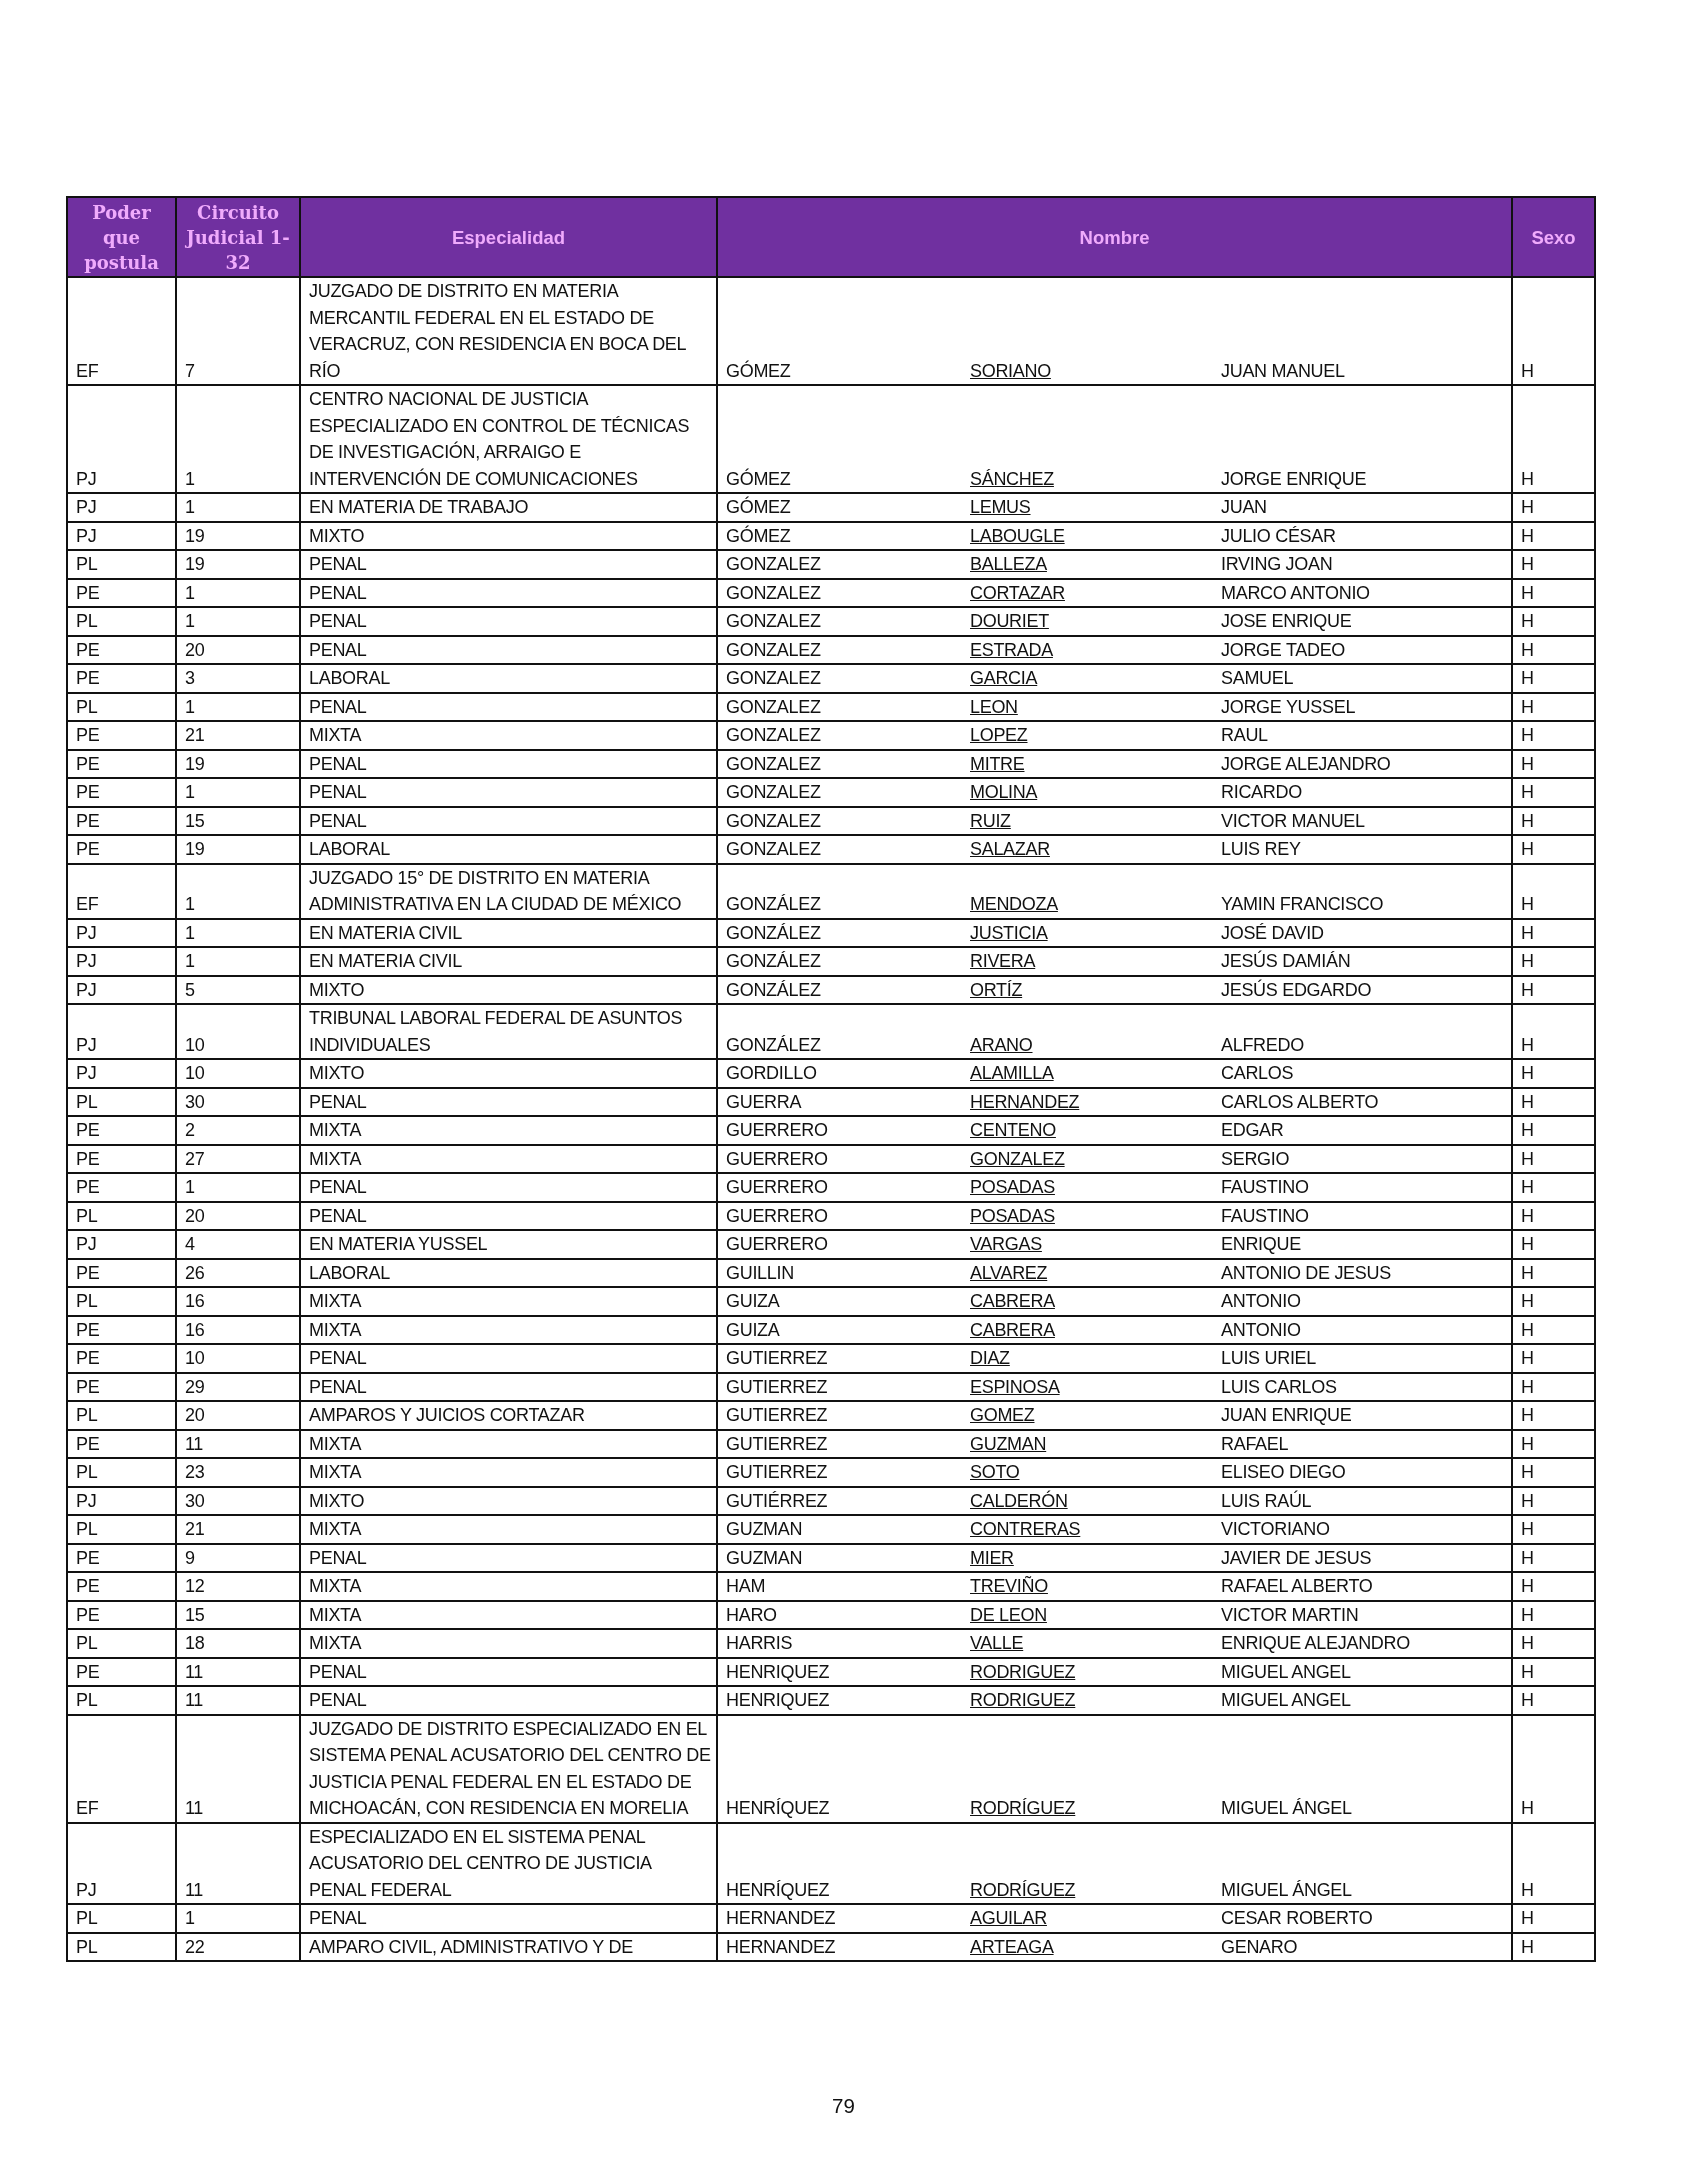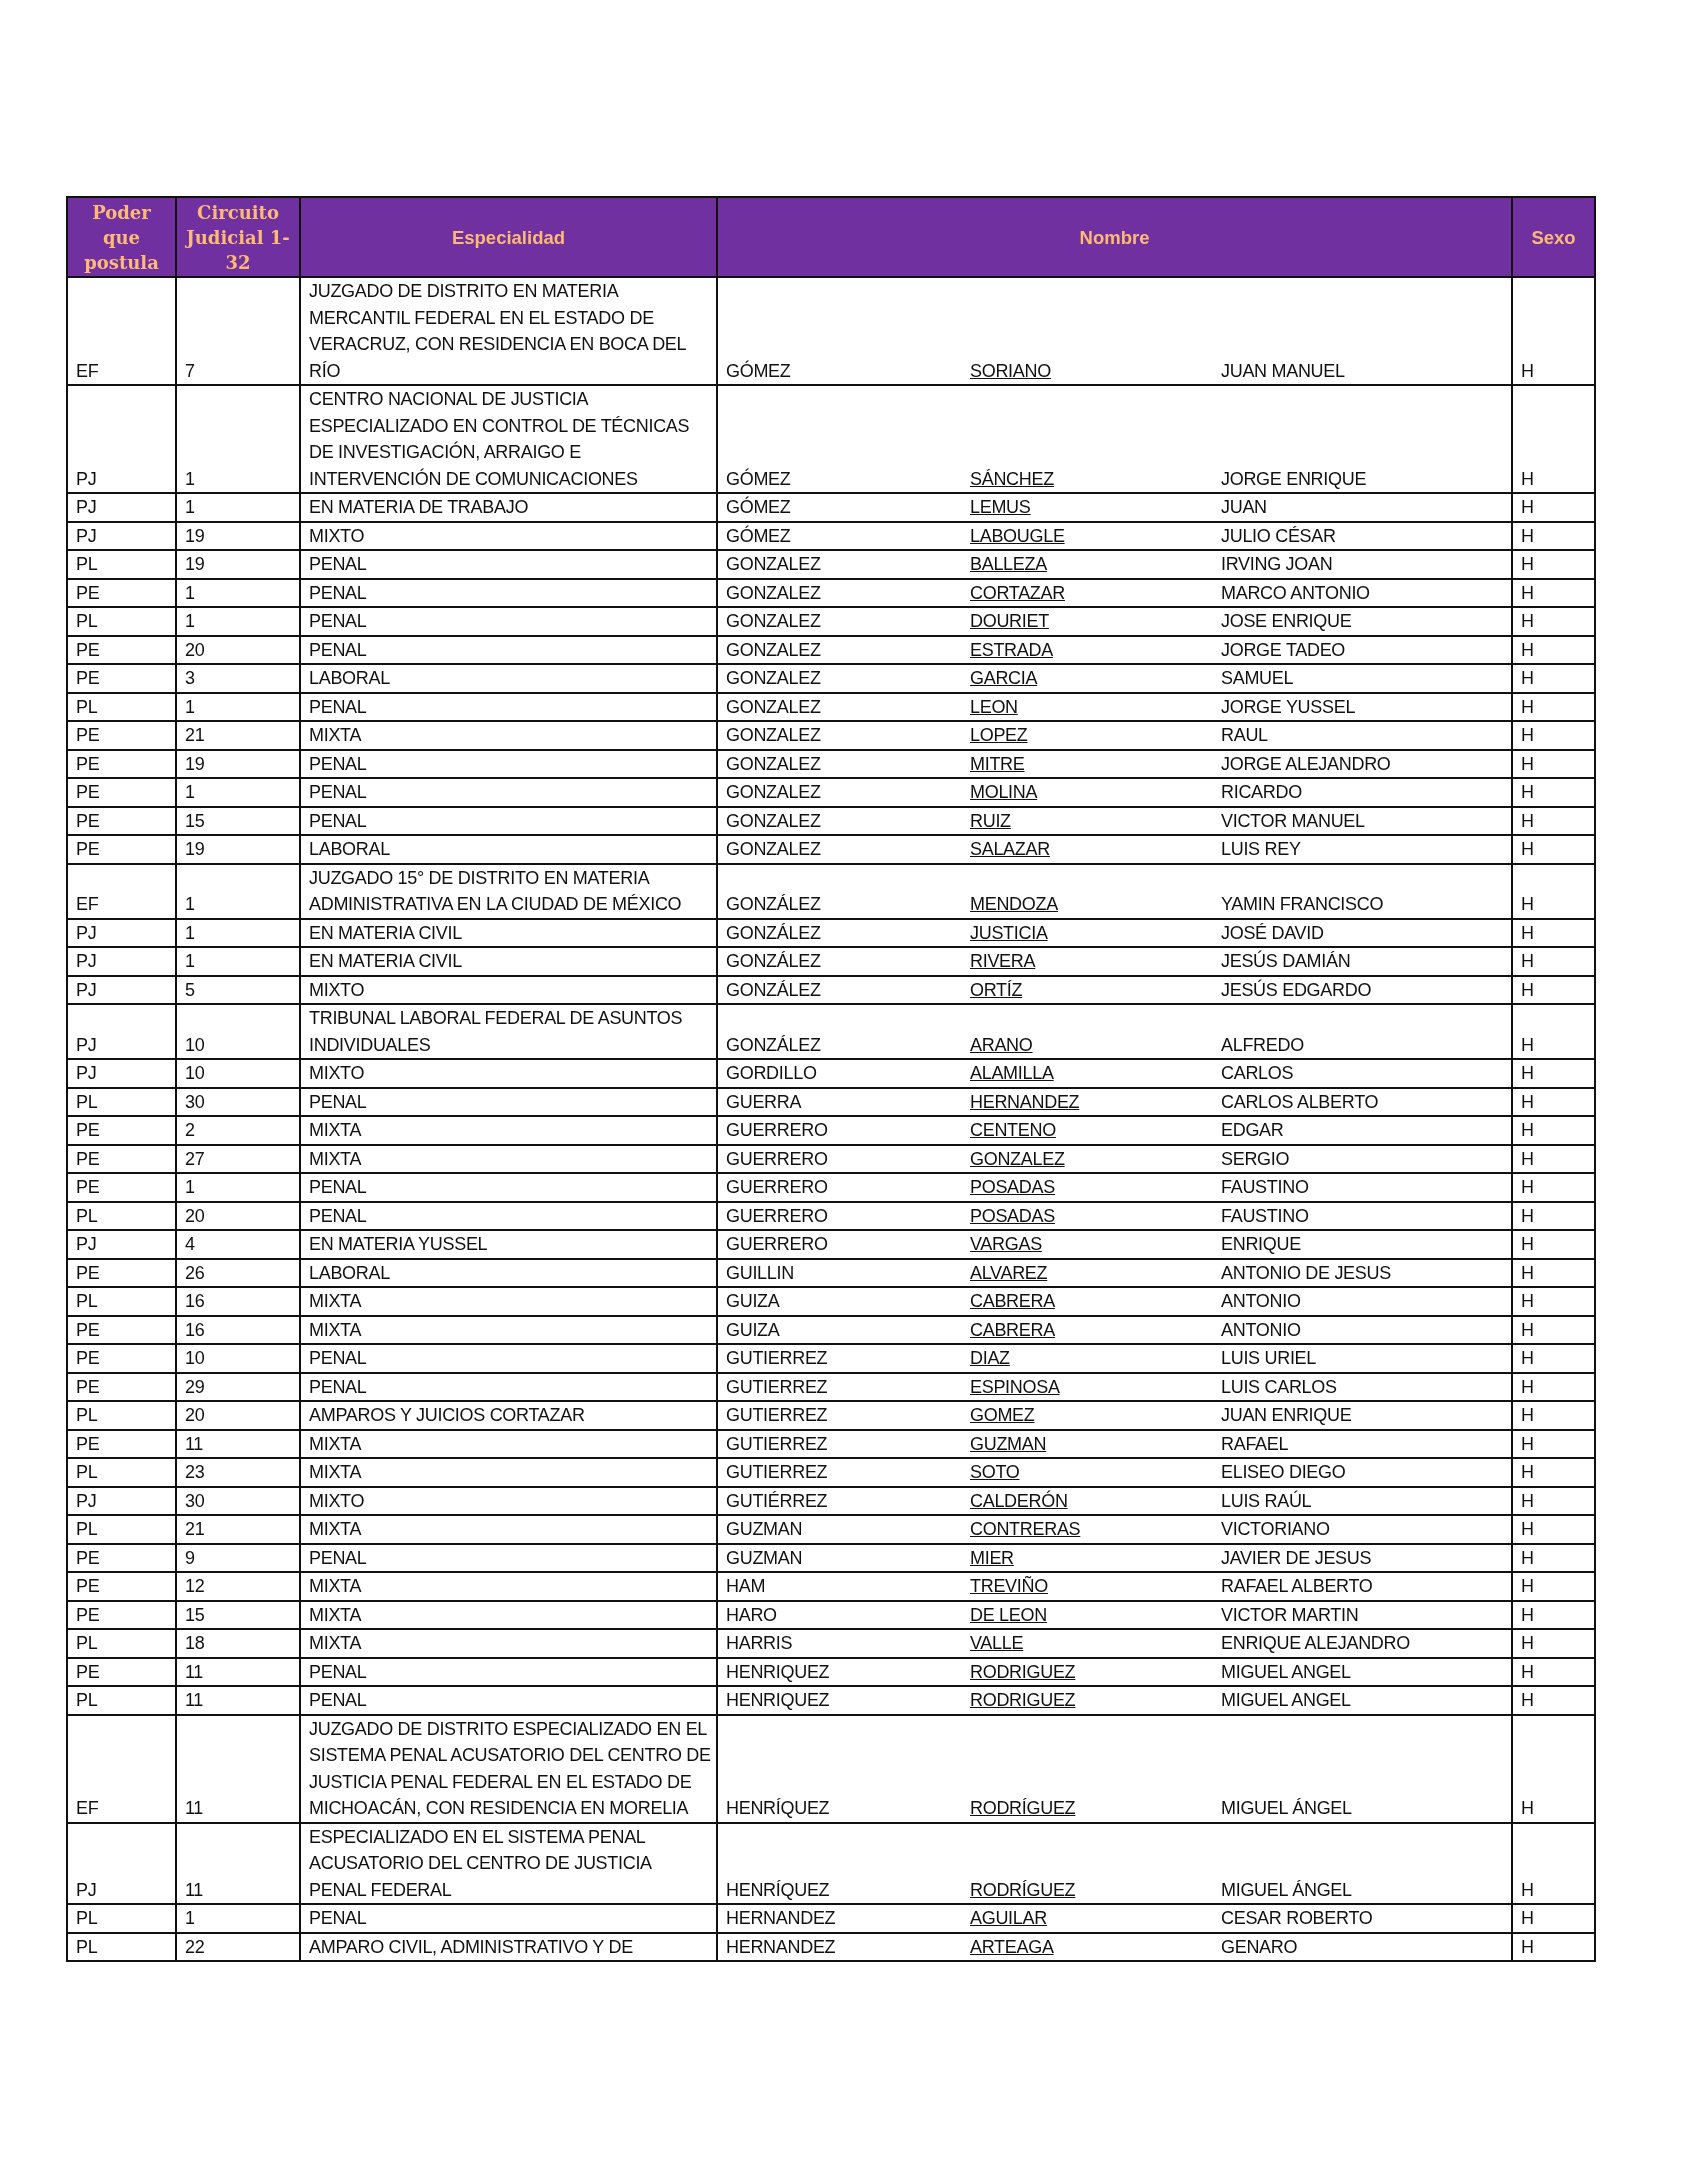--- a/index.html
+++ b/index.html
@@ -6,21 +6,21 @@
   body { width: 1687px; height: 2183px; position: relative; overflow: hidden; }
   .page { position: absolute; left: 0; top: 0; width: 1687px; height: 2183px; background: #fff; }
   table.roster {
     position: absolute; left: 66px; top: 196px; width: 1528px;
     border-collapse: collapse; table-layout: fixed;
     font-family: "Liberation Sans Narrow", "Liberation Sans", sans-serif;
     font-size: 18px; color: #111;
   }
   table.roster th, table.roster td { border: 2.6px solid #111; }
   table.roster th {
-    background: #7030a0; color: #fdba74; font-weight: bold;
+    background: #7030a0; color: #f0abfc; font-weight: bold;
     font-family: "Liberation Sans", sans-serif; font-size: 18.5px;
     text-align: center; vertical-align: middle; height: 78px; padding: 0 2.6px; line-height: 25px;
   }
   table.roster th.serif { font-family: "DejaVu Serif", serif; font-size: 18px; }
   table.roster td {
     vertical-align: bottom; padding: 0 5.3px 0 8px; line-height: 26.5px; height: 26.5px;
     text-transform: none; white-space: normal;
   }
   table.roster td.nm { border-left: none; border-right: none; text-decoration: underline; }
   table.roster td.nm-first { border-right: none; }
@@ -476,14 +476,15 @@
           <td><span class="cell-text">22</span></td>
           <td><span class="cell-text">AMPARO CIVIL, ADMINISTRATIVO Y DE</span></td>
           <td class="nm-first"><span class="cell-text">HERNANDEZ</span></td>
           <td class="nm"><span class="cell-text">ARTEAGA</span></td>
           <td class="nm-last"><span class="cell-text">GENARO</span></td>
           <td><span class="cell-text">H</span></td>
         </tr>
       </tbody>
   </table>
 
+  <div class="page-number">79</div>
 </div>
 
 
 </body></html>

